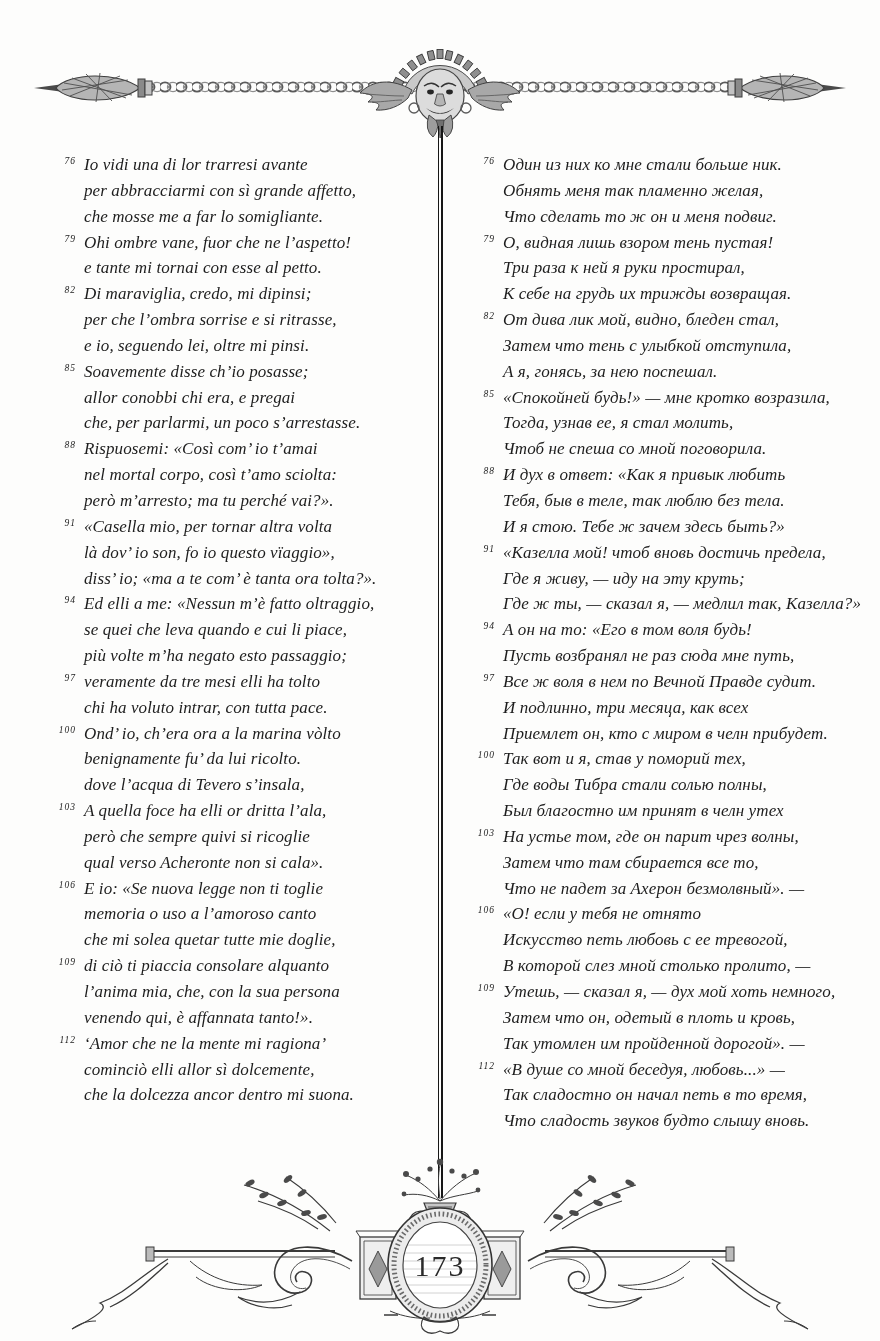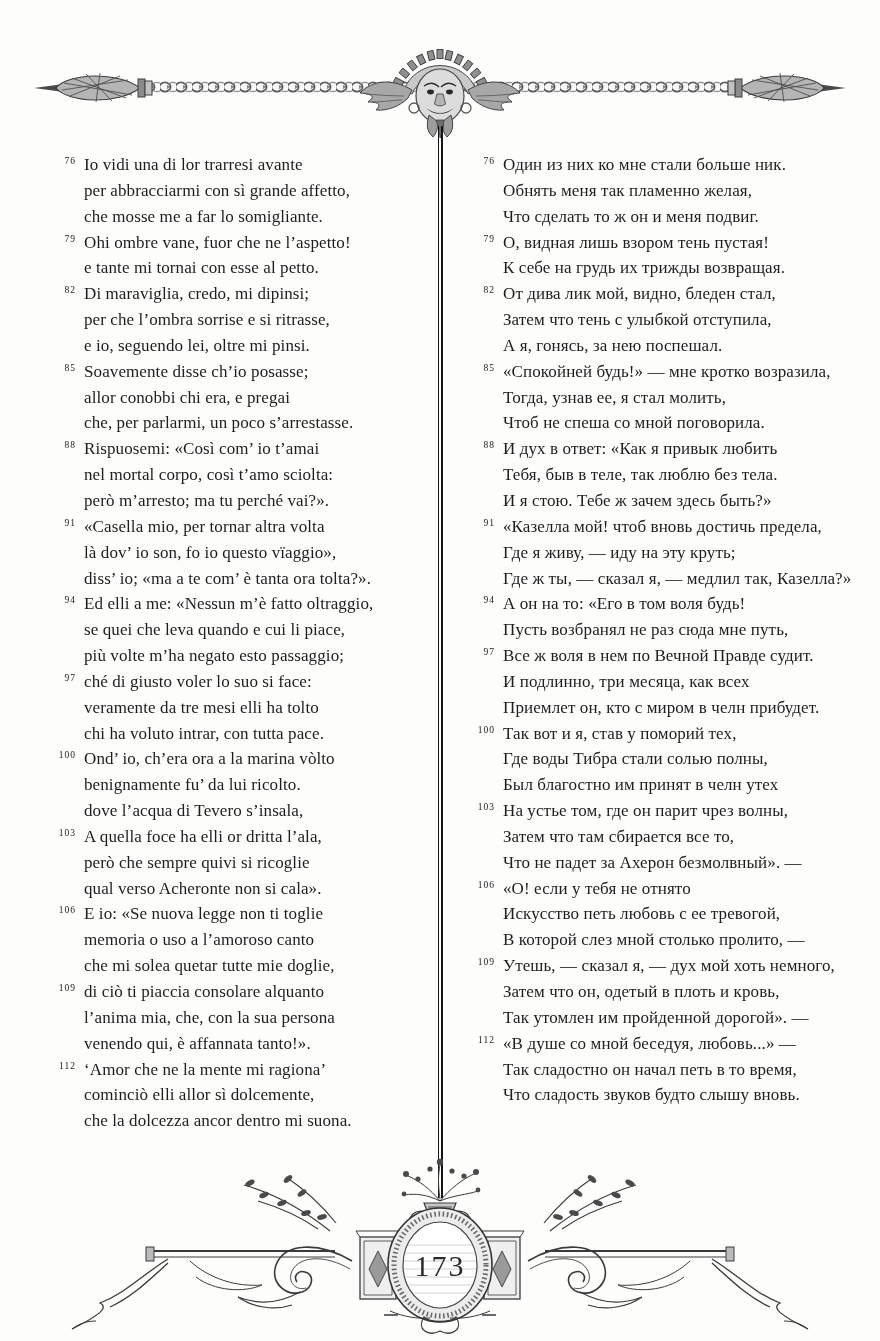--- a/index.html
+++ b/index.html
@@ -14,21 +14,21 @@
   .page{position:absolute;inset:0;}
   .hdr{position:absolute;left:0;top:38px;width:880px;height:100px;}
   .ftr{position:absolute;left:0;top:1145px;width:880px;height:196px;}
   .rule{
     position:absolute;left:438px;top:126px;height:1072px;width:2px;
     border-left:1px solid #161616;border-right:2.5px solid #161616;
   }
   .col{position:absolute;top:152px;}
   .col-left{left:84px;width:356px;}
   .col-right{left:503px;width:372px;}
-  .tercet{position:relative;}
+  .tercet{position:relative;font-style:italic;}
   .vline{
     white-space:nowrap;
     font-size:17px;
     line-height:25.85px;
     letter-spacing:.1px;
   }
   .vnum{
     position:absolute;left:-46px;top:4px;width:38px;
     text-align:right;
     font-size:9.5px;letter-spacing:1px;color:#222;
@@ -141,21 +141,20 @@
         <div class="vline">diss’ io; «ma a te com’ è tanta ora tolta?».</div>
       </div>
       <div class="tercet">
         <span class="vnum">94</span>
         <div class="vline">Ed elli a me: «Nessun m’è fatto oltraggio,</div>
         <div class="vline">se quei che leva quando e cui li piace,</div>
         <div class="vline">più volte m’ha negato esto passaggio;</div>
       </div>
       <div class="tercet">
         <span class="vnum">97</span>
-        <div class="vline">ché di giusto voler lo suo si face:</div>
         <div class="vline">veramente da tre mesi elli ha tolto</div>
         <div class="vline">chi ha voluto intrar, con tutta pace.</div>
       </div>
       <div class="tercet">
         <span class="vnum">100</span>
         <div class="vline">Ond’ io, ch’era ora a la marina vòlto</div>
         <div class="vline">benignamente fu’ da lui ricolto.</div>
         <div class="vline">dove l’acqua di Tevero s’insala,</div>
       </div>
       <div class="tercet">
@@ -186,20 +185,21 @@
   <div class="col col-right" id="col-russian">
       <div class="tercet">
         <span class="vnum">76</span>
         <div class="vline">Один из них ко мне стали больше ник.</div>
         <div class="vline">Обнять меня так пламенно желая,</div>
         <div class="vline">Что сделать то ж он и меня подвиг.</div>
       </div>
       <div class="tercet">
         <span class="vnum">79</span>
         <div class="vline">О, видная лишь взором тень пустая!</div>
+        <div class="vline">Три раза к ней я руки простирал,</div>
         <div class="vline">К себе на грудь их трижды возвращая.</div>
       </div>
       <div class="tercet">
         <span class="vnum">82</span>
         <div class="vline">От дива лик мой, видно, бледен стал,</div>
         <div class="vline">Затем что тень с улыбкой отступила,</div>
         <div class="vline">А я, гонясь, за нею поспешал.</div>
       </div>
       <div class="tercet">
         <span class="vnum">85</span>

